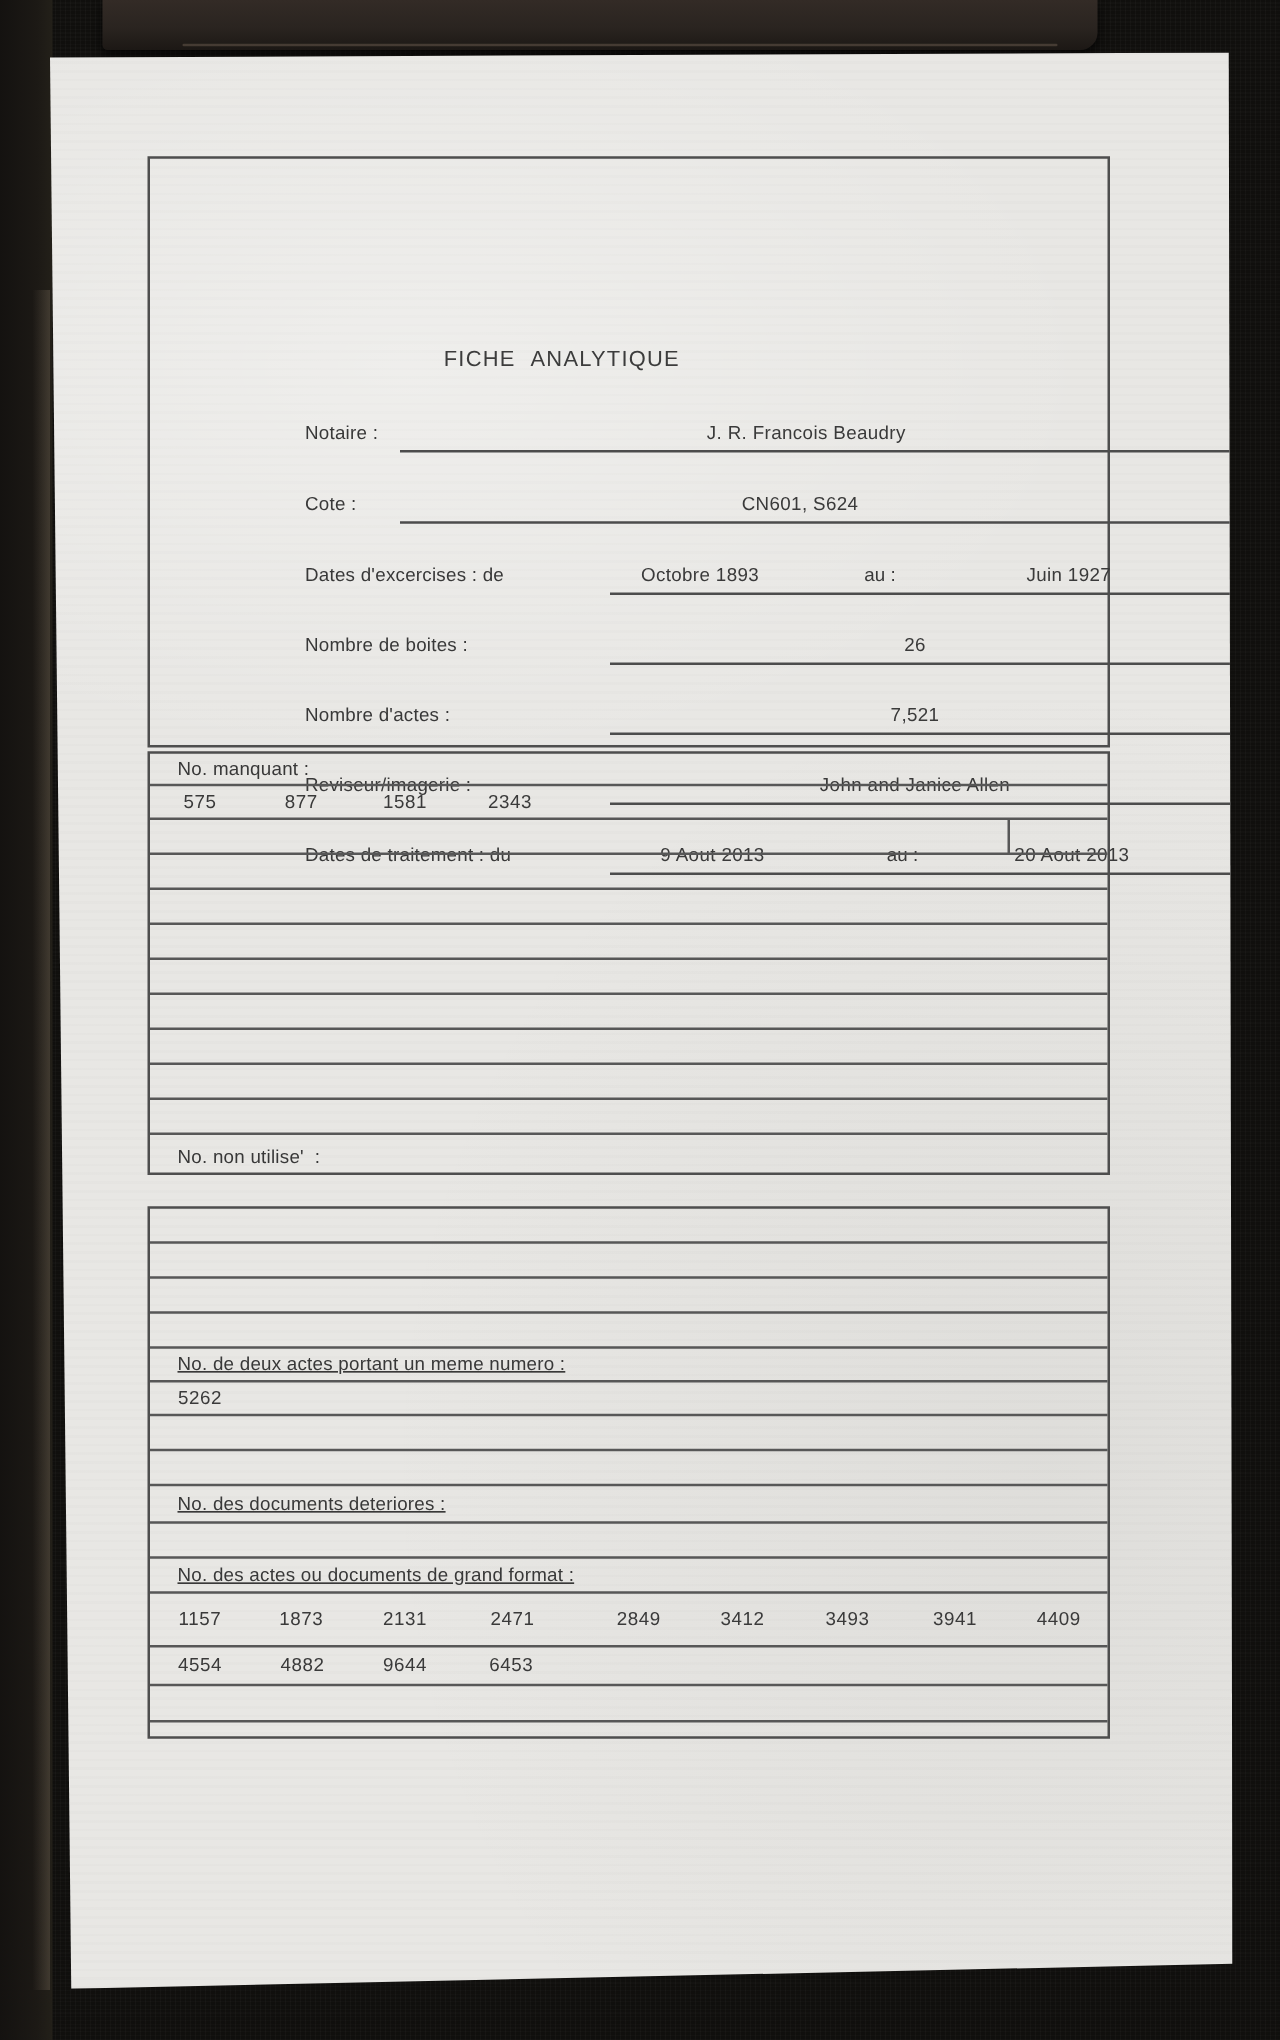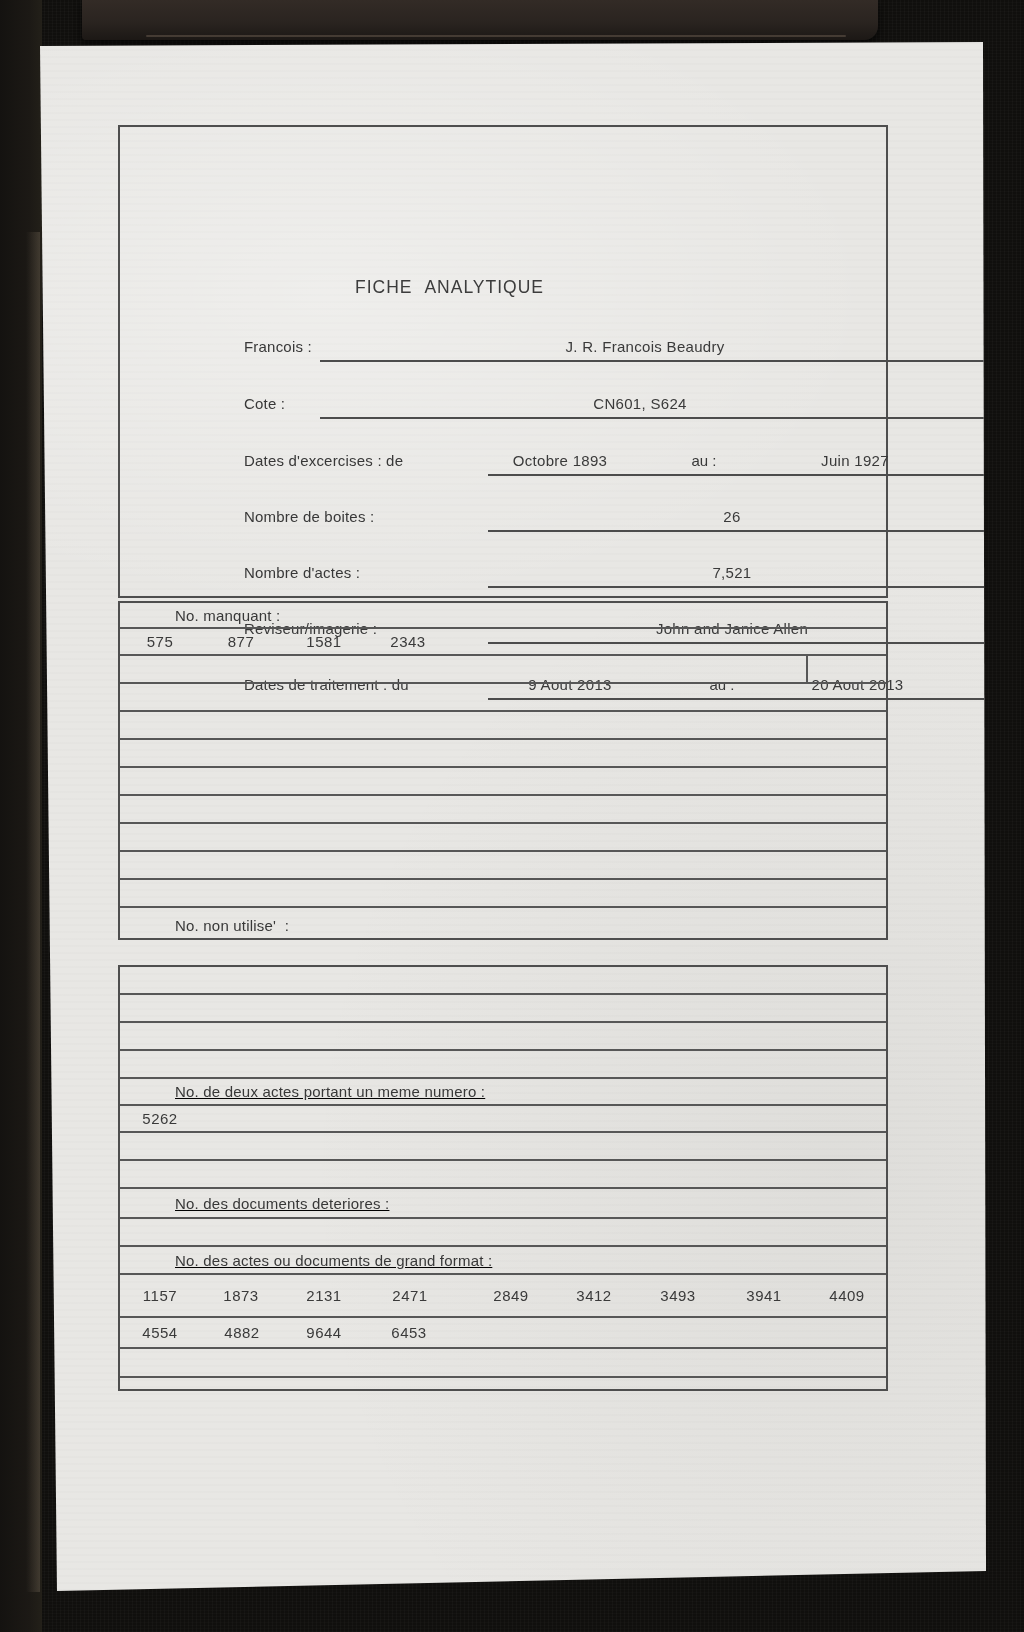--- a/index.html
+++ b/index.html
@@ -48,23 +48,22 @@
   .box1{top:125px;height:473px;}
   .box2{top:601px;height:339px;}
   .box3{top:965px;height:426px;text-decoration:underline;}
   .trow{
     position:relative;box-sizing:border-box;
     border-bottom:2px solid #575757;
     display:flex;align-items:center;
   }
   .trow:last-child{border-bottom:none;}
   .trow .slabel{
-    padding-left:7px;font-size:15px;color:#383838;letter-spacing:0.2px;
+    padding-left:22px;font-size:15px;color:#383838;letter-spacing:0.2px;
     white-space:pre;
-    margin-left:48px;
   }
   .num{
     position:absolute;top:0;bottom:0;width:80px;
     display:flex;align-items:center;justify-content:center;
     font-size:15px;color:#3a3a3a;letter-spacing:0.5px;
   }
   .vdiv{
     position:absolute;top:-1px;bottom:-1px;left:686px;
     border-left:2px solid #575757;
   }
@@ -93,21 +92,21 @@
 <div class="weave"></div>
 <div class="top-band"></div>
 <div class="left-spine"></div>
 <div class="spine-highlight"></div>
 
 <div class="paper">
 
   <div class="box box1">
     <div class="ftitle">FICHE  ANALYTIQUE</div>
 
-    <div class="flabel" style="top:211px">Francois :</div>
+    <div class="flabel" style="top:211px">Notaire :</div>
     <div class="fval" style="left:200px;top:211px;width:650px">J. R. Francois Beaudry</div>
     <div class="uline" style="left:200px;top:233px;width:686px"></div>
 
     <div class="flabel" style="top:268px">Cote :</div>
     <div class="fval" style="left:195px;top:268px;width:650px">CN601, S624</div>
     <div class="uline" style="left:200px;top:290px;width:686px"></div>
 
     <div class="flabel" style="top:325px">Dates d'excercises : de</div>
     <div class="fval" style="left:345px;top:325px;width:190px">Octobre 1893</div>
     <div class="fau" style="left:562px;top:325px">au :</div>

